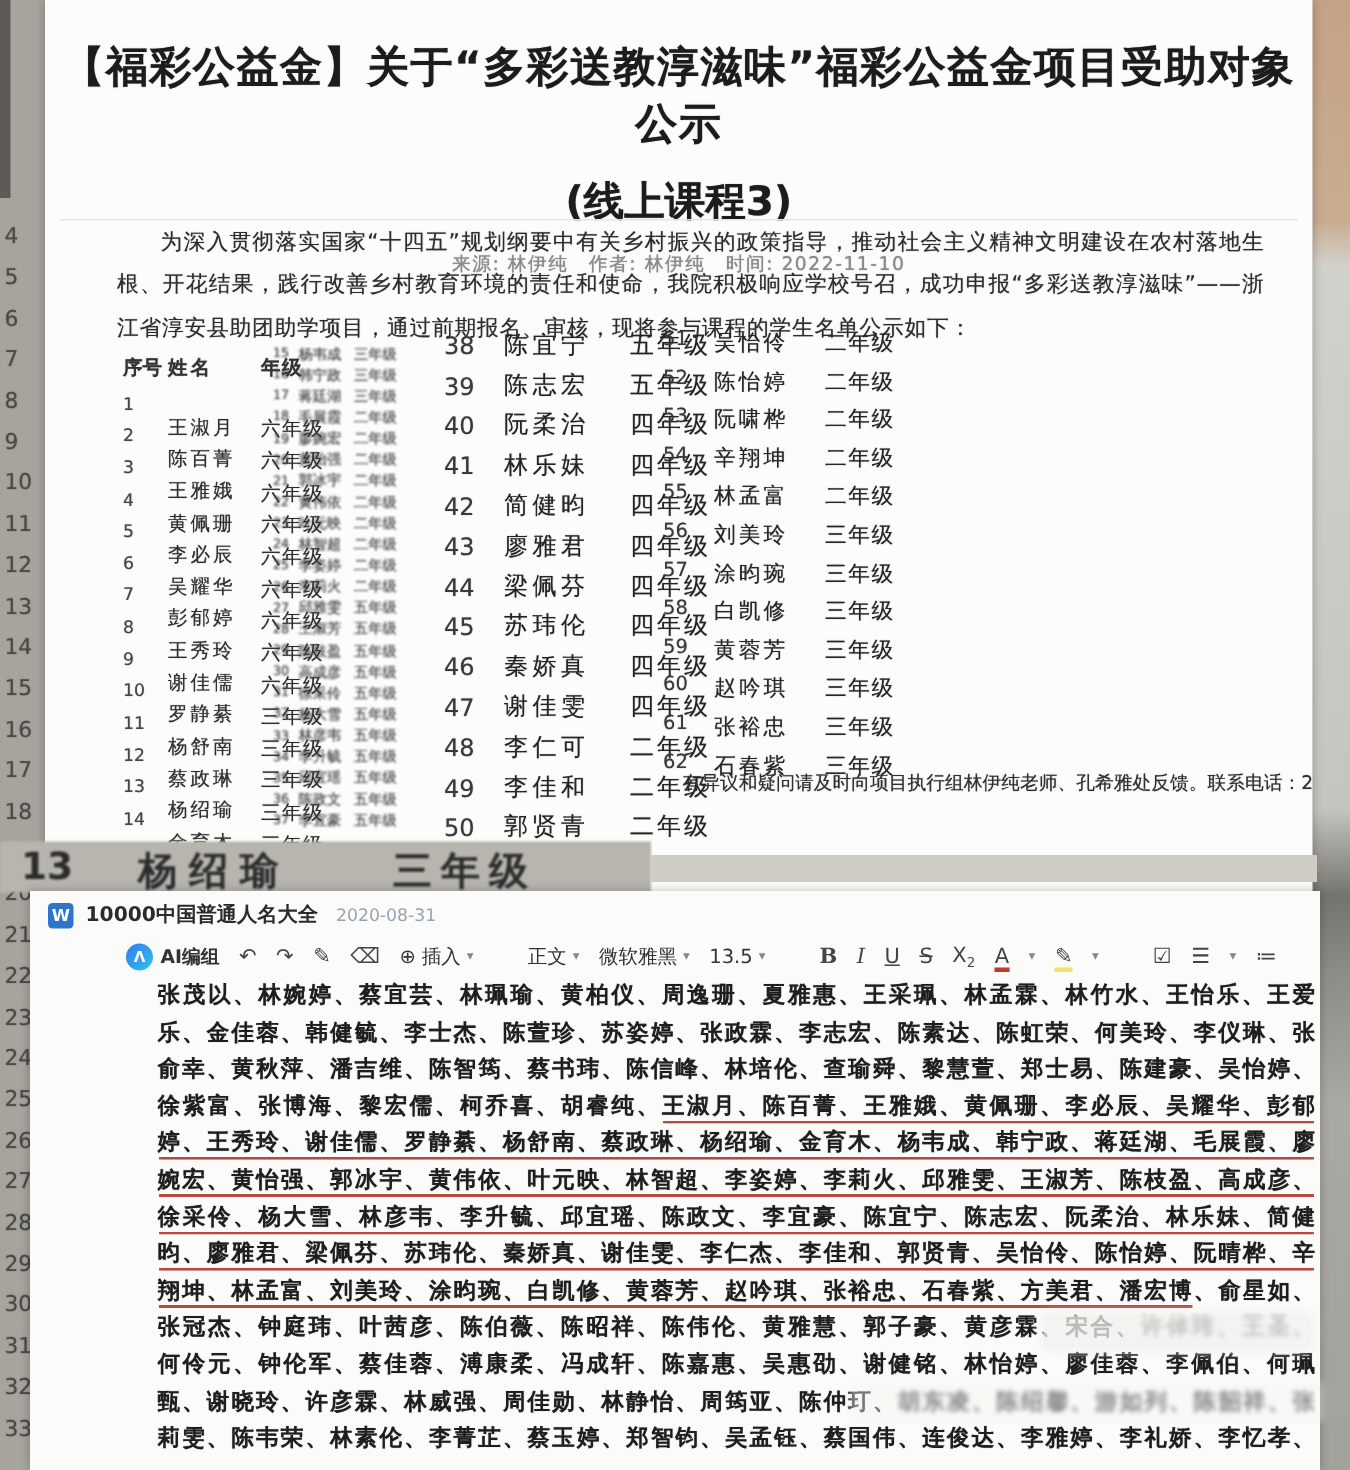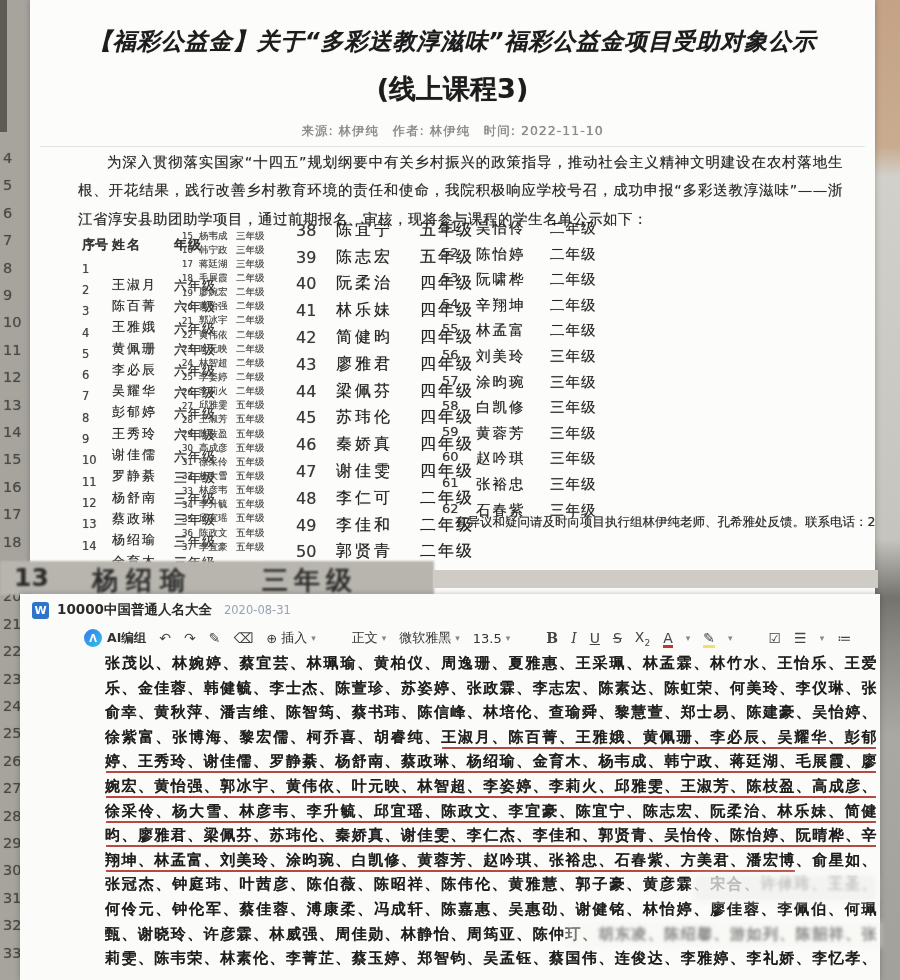--- a/index.html
+++ b/index.html
@@ -16,21 +16,21 @@
   
   .right-strip{position:absolute;right:0;top:0;width:25px;height:980px;z-index:0;
      background:linear-gradient(#c4a286 0%,#c9ac90 15%,#d2d0ca 18%,#c6c4be 55%,#74736e 61%,#8d8b86 66%,#aaa8a2 75%,#a3a19b 100%);}
 
   .card{position:absolute;background:#fcfcfa;box-shadow:0 0 6px rgba(0,0,0,.25);}
 
   
   .doc1{left:30px;top:0;width:845px;height:594px;z-index:2;}
   .doc1 *{text-shadow:0 0 .7px rgba(20,20,20,.55);}
   .t1{margin:0;padding:0;text-align:center;color:#1c1c1c;font-weight:700;}
-  .t1 .l1{display:block;font-size:23px;letter-spacing:1px;margin-top:26px;font-style:italic;}
+  .t1 .l1{display:block;font-size:28px;letter-spacing:1px;margin-top:26px;}
   .t1 .l2{display:block;font-size:27px;margin-top:14px;}
   .meta{text-align:center;font-size:12.5px;color:#8b8b8b;margin-top:16px;letter-spacing:1px;}
   .hr1{position:absolute;left:10px;right:10px;top:146px;height:1px;background:#e4e4e0;}
   .para{position:absolute;left:48px;right:32px;top:148px;margin:0;font-size:14.5px;color:#2d2d2d;
         line-height:1.95;text-indent:2em;text-align:justify;letter-spacing:.5px;}
   .lhead{position:absolute;left:52px;top:236px;display:flex;font-size:13px;color:#333;font-weight:600;}
   .lhead span{display:inline-block;}
   .lh-no{width:30px;} .lh-name{width:62px;letter-spacing:2px;} .lh-grade{width:54px;letter-spacing:1px;}
   .colA{position:absolute;left:52px;top:258px;}
   .colA .srow{display:flex;align-items:center;height:21.3px;font-size:13px;color:#2e2e2e;}

